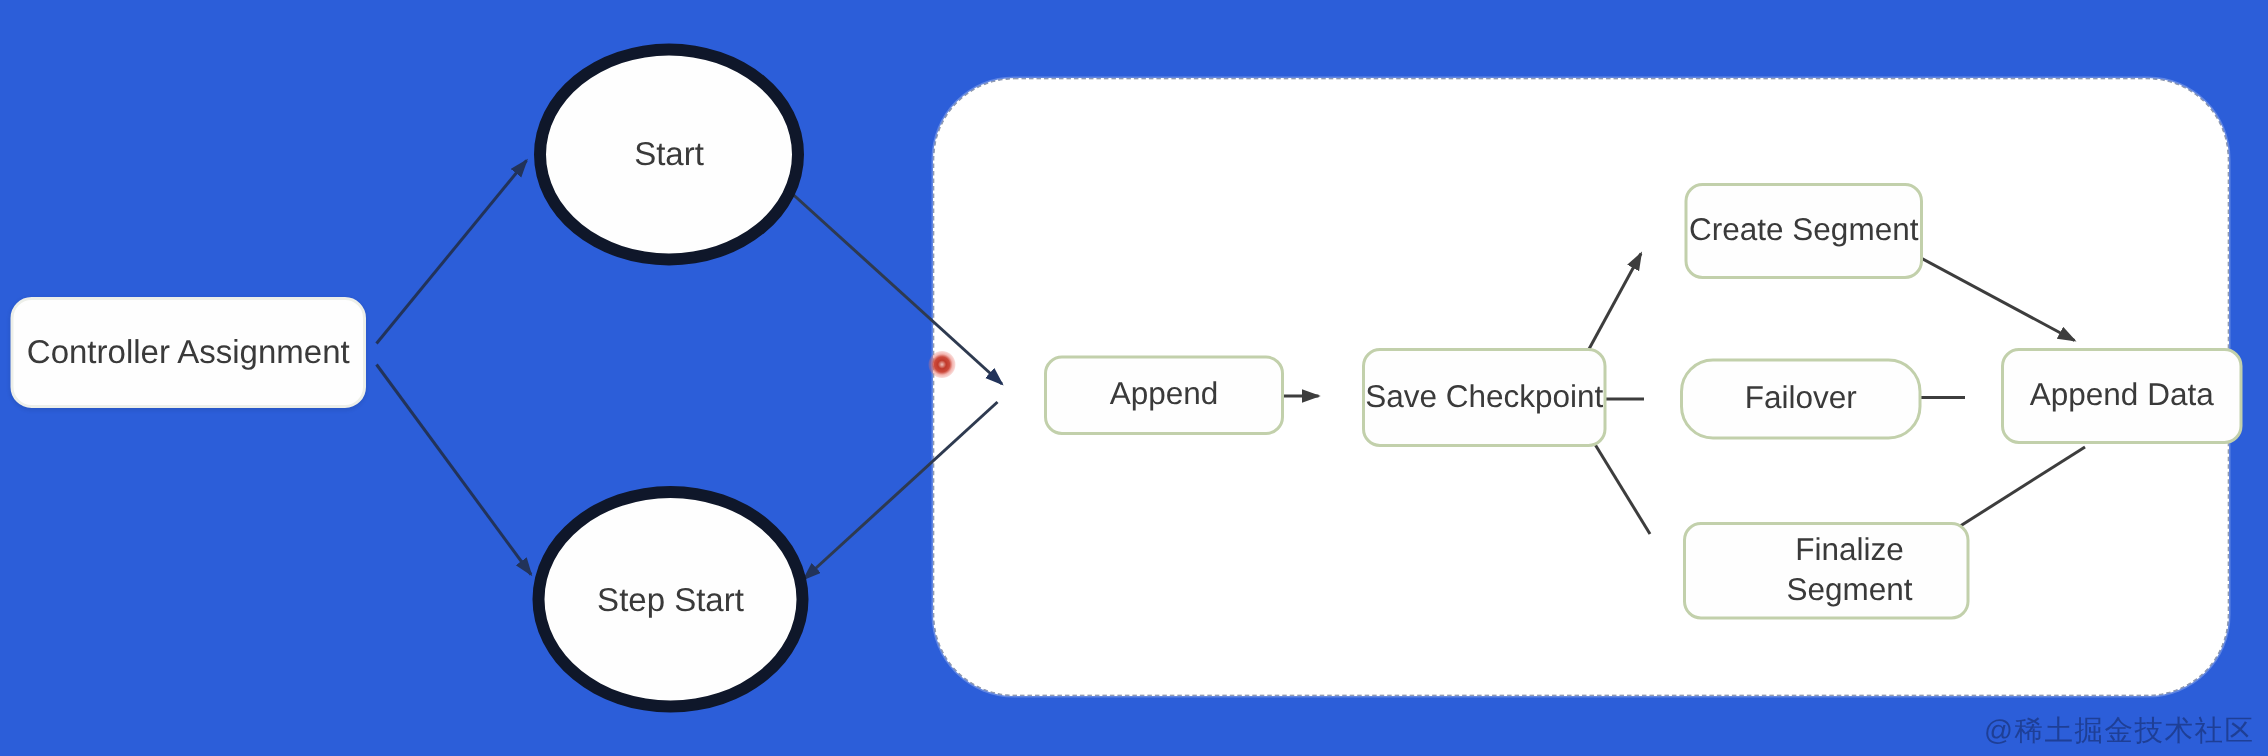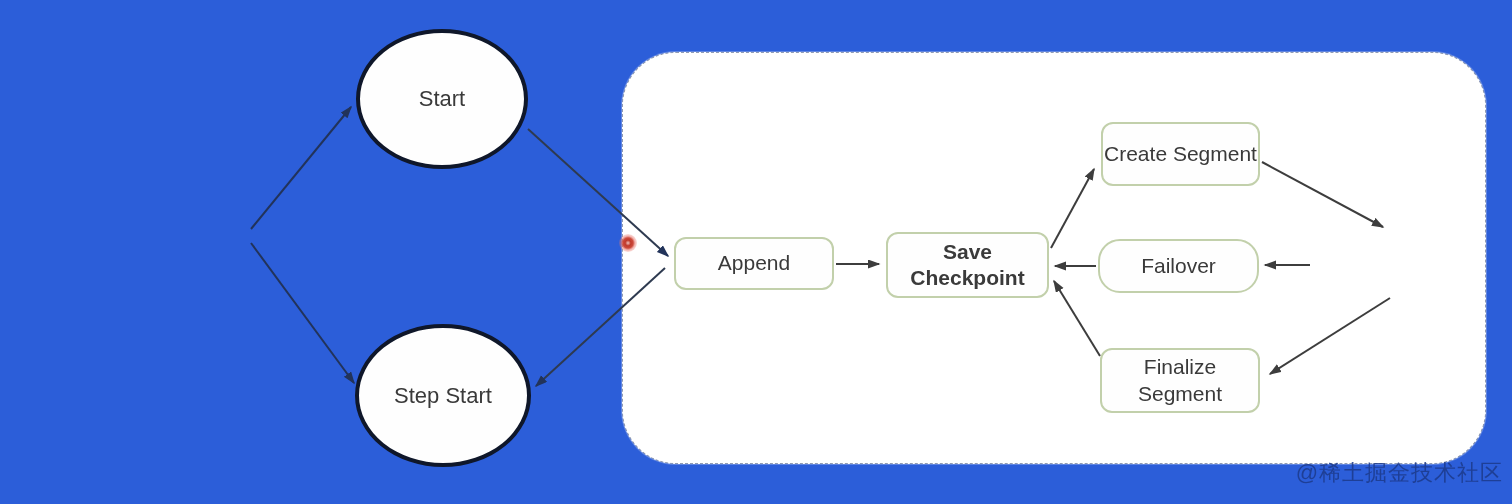--- a/index.html
+++ b/index.html
@@ -43,58 +43,59 @@
     color: #3a3a3a;
     background: #fefefe;
     z-index: 3;
     line-height: 1.25;
   }
   .node .lbl { display: block; }
   .rect {
     border: 2px solid #c2d0ab;
     border-radius: 12px;
     font-size: 21px;
+    margin-left: 22px;
   }
   .ellipse {
-    border: 4px solid #0f172a;
+    border: 8px solid #0f172a;
     border-radius: 50%;
     font-size: 22px;
   }
   .plain-rect {
     border: 2px solid #edefe9;
     border-radius: 14px;
     font-size: 22px;
     box-shadow: 0 1px 3px rgba(0,0,0,0.10);
   }
   
   .n-controller { left: 7px;    top: 198px; width: 233px; height: 70px; }
   .n-start      { left: 356px;  top: 29px;  width: 164px; height: 132px; }
   .n-stepdown   { left: 355px;  top: 324px; width: 168px; height: 135px; }
   .n-recover    { left: 674px;  top: 237px; width: 156px; height: 49px; }
-  .n-savecp     { left: 886px;  top: 232px; width: 159px; height: 62px; font-weight: bold; }
+  .n-savecp     { left: 886px;  top: 232px; width: 159px; height: 62px; }
   .n-createseg  { left: 1101px; top: 122px; width: 155px; height: 60px; }
   .n-failover   { left: 1098px; top: 239px; width: 157px; height: 50px; border-radius: 22px; }
   .n-appendd    { left: 1312px; top: 232px; width: 157px; height: 60px; }
-  .n-finalseg   { left: 1100px; top: 348px; width: 156px; height: 61px; }
+  .n-finalseg   { left: 1100px; top: 348px; width: 156px; height: 61px; padding-left: 31px; }
   
   .laser-dot {
     position: absolute;
     left: 619px; top: 234px;
     width: 18px; height: 18px;
     border-radius: 50%;
     background: radial-gradient(circle at 50% 50%,
         #eec2bc 0%, #c0392b 22%, #cc4a3c 40%,
         rgba(233,121,112,0.55) 55%, rgba(233,121,112,0.25) 70%,
         rgba(233,121,112,0) 82%);
     z-index: 4;
   }
   .watermark {
     position: absolute;
-    right: 9px; bottom: 16px;
-    font-size: 22px;
+    right: 9px; bottom: 4px;
+    font-size: 19px;
     color: rgba(28, 58, 138, 0.85);
     letter-spacing: 1px;
     z-index: 2;
   }
 </style>
 </head>
 <body>
 
 <div class="stage">
 
@@ -117,20 +118,23 @@
 
     <line x1="836" y1="264" x2="879" y2="264" stroke="#3d3d3d" stroke-width="2" marker-end="url(#ah-gray)"></line>
     <line x1="1051" y1="248" x2="1094" y2="169" stroke="#3d3d3d" stroke-width="2" marker-end="url(#ah-gray)"></line>
     <line x1="1096" y1="266" x2="1055" y2="266" stroke="#3d3d3d" stroke-width="2" marker-end="url(#ah-gray)"></line>
     <line x1="1100" y1="356" x2="1054" y2="281" stroke="#3d3d3d" stroke-width="2" marker-end="url(#ah-gray)"></line>
     <line x1="1262" y1="162" x2="1383" y2="227" stroke="#3d3d3d" stroke-width="2" marker-end="url(#ah-gray)"></line>
     <line x1="1310" y1="265" x2="1265" y2="265" stroke="#3d3d3d" stroke-width="2" marker-end="url(#ah-gray)"></line>
     <line x1="1390" y1="298" x2="1270" y2="374" stroke="#3d3d3d" stroke-width="2" marker-end="url(#ah-gray)"></line>
   </svg>
 
+  <div class="node plain-rect n-controller">
+    <span class="lbl">Controller Assignment</span>
+  </div>
 
   <div class="node ellipse n-start">
     <span class="lbl">Start</span>
   </div>
 
   <div class="node ellipse n-stepdown">
     <span class="lbl">Step Start</span>
   </div>
 
   <div class="node rect n-recover">
@@ -142,20 +146,23 @@
   </div>
 
   <div class="node rect n-createseg">
     <span class="lbl">Create Segment</span>
   </div>
 
   <div class="node rect n-failover">
     <span class="lbl">Failover</span>
   </div>
 
+  <div class="node rect n-appendd">
+    <span class="lbl">Append Data</span>
+  </div>
 
   <div class="node rect n-finalseg">
     <span class="lbl">Finalize Segment</span>
   </div>
 
   <div class="laser-dot"></div>
 
   <div class="watermark">@稀土掘金技术社区</div>
 
 </div>

